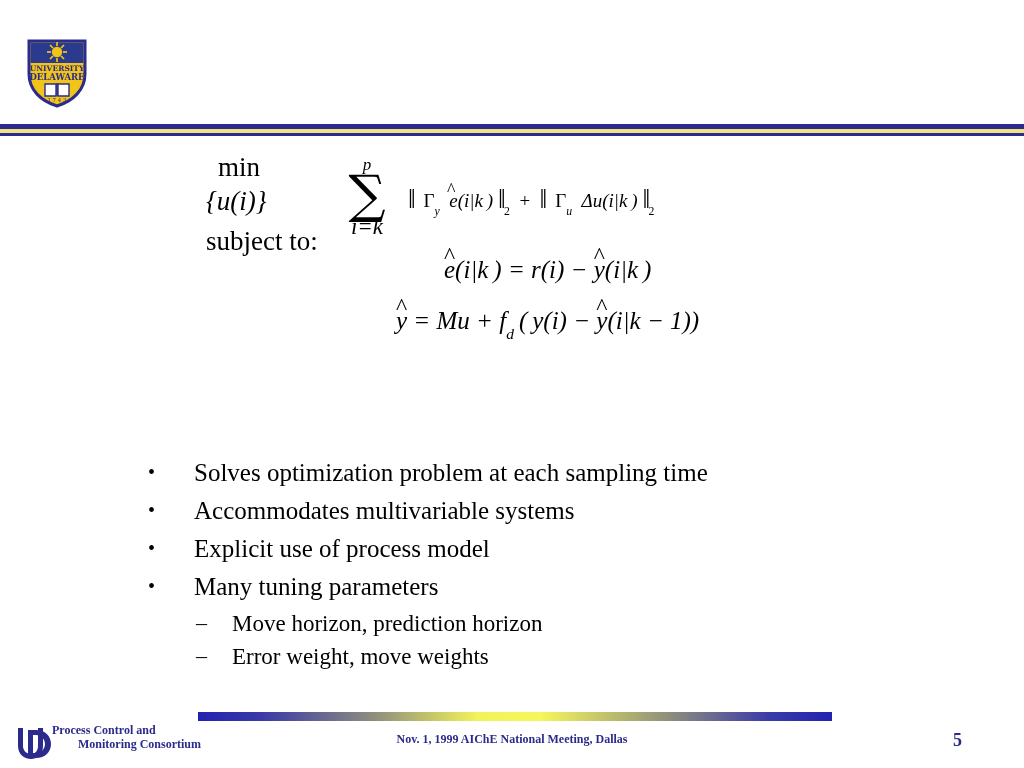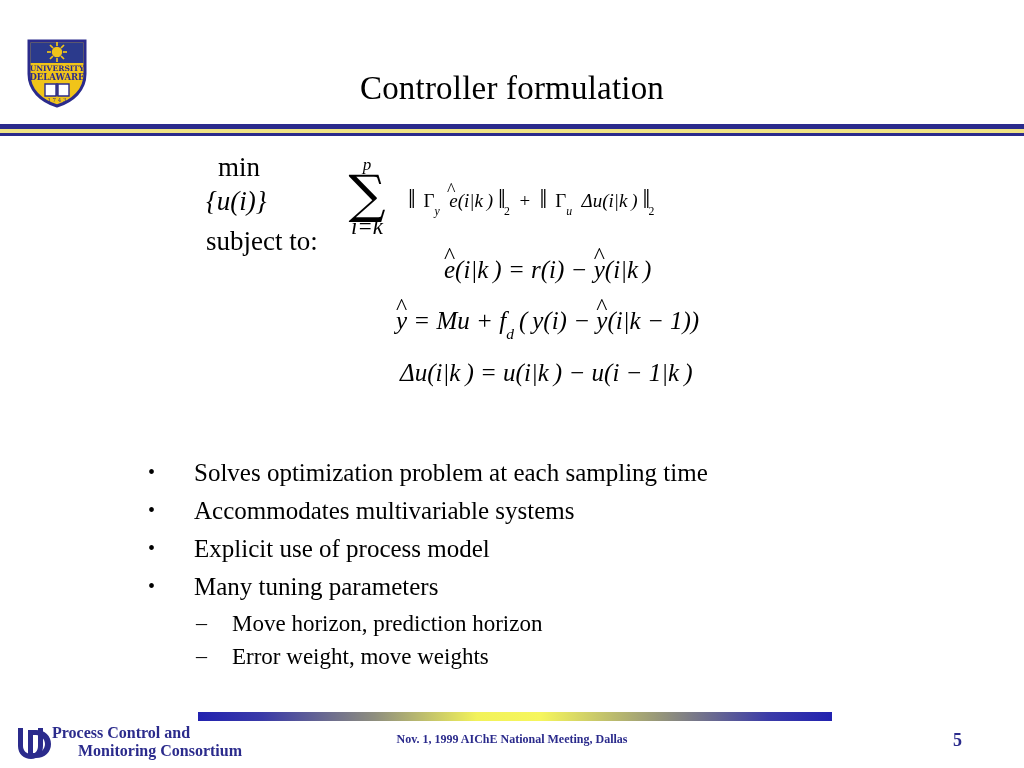--- a/index.html
+++ b/index.html
@@ -202,21 +202,21 @@
     top: 26px;
     width: 44px;
     height: 36px;
   }
   #consortium-name {
     position: absolute;
     left: 52px;
     top: 24px;
     width: 230px;
     color: #2b2b8c;
-    font-size: 16px;
+    font-size: 12px;
     font-weight: bold;
     line-height: 1.15;
     font-family: "Liberation Serif", "DejaVu Serif", serif;
   }
   #consortium-line2 { display: block; padding-left: 26px; }
   #footer-meeting {
     position: absolute;
     left: 0; top: 32px;
     width: 1024px;
     text-align: center;
@@ -254,21 +254,20 @@
         <line x1="28" y1="18" x2="25" y2="21"></line>
       </g>
       <text x="32" y="33" fill="#2b2b8c" font-size="7.5" font-family="DejaVu Serif, serif" font-weight="bold" text-anchor="middle">UNIVERSITY</text>
       <text x="32" y="42" fill="#2b2b8c" font-size="8.5" font-family="DejaVu Serif, serif" font-weight="bold" text-anchor="middle">DELAWARE</text>
       <path d="M20 46 H31 V58 H20 Z M33 46 H44 V58 H33 Z" fill="#ffffff" stroke="#2b2b8c" stroke-width="1.4"></path>
       <line x1="32" y1="45" x2="32" y2="58" stroke="#2b2b8c" stroke-width="1.6"></line>
       <text x="32" y="64" fill="#2b2b8c" font-size="5.5" font-family="DejaVu Serif, serif" text-anchor="middle">1 7 4 3</text>
     </svg>
   </div>
 
-  <h1 id="page-title">Controller formulation</h1>
 </div>
 
 <div id="header-rule">
   <div class="stripe-navy"></div>
   <div class="stripe-gold"></div>
   <div class="stripe-navy2"></div>
 </div>
 
 <div id="equation-block">
 
@@ -298,23 +297,20 @@
   </div>
 
   <div id="eq-error" class="constraint math">
     <span class="hat-wrap"><span class="hat">^</span><span class="mi">e</span></span><span class="mi">(i|k )&nbsp;=&nbsp;r(i)&nbsp;−&nbsp;</span><span class="hat-wrap"><span class="hat">^</span><span class="mi">y</span></span><span class="mi">(i|k )</span>
   </div>
 
   <div id="eq-prediction" class="constraint math">
     <span class="hat-wrap"><span class="hat">^</span><span class="mi">y</span></span><span class="mi">&nbsp;=&nbsp;Mu&nbsp;+&nbsp;f<span class="sub">d</span> ( y(i)&nbsp;−&nbsp;</span><span class="hat-wrap"><span class="hat">^</span><span class="mi">y</span></span><span class="mi">(i|k&nbsp;−&nbsp;1))</span>
   </div>
 
-  <div id="eq-delta-u" class="constraint math mi">
-    Δu(i|k )&nbsp;=&nbsp;u(i|k )&nbsp;−&nbsp;u(i&nbsp;−&nbsp;1|k )
-  </div>
 
 </div>
 
 <div id="bullet-list">
 
   <div class="bullet-row">
     <span class="bullet-mark">•</span>
     <span class="bullet-text">Solves optimization problem at each sampling time</span>
   </div>
 

